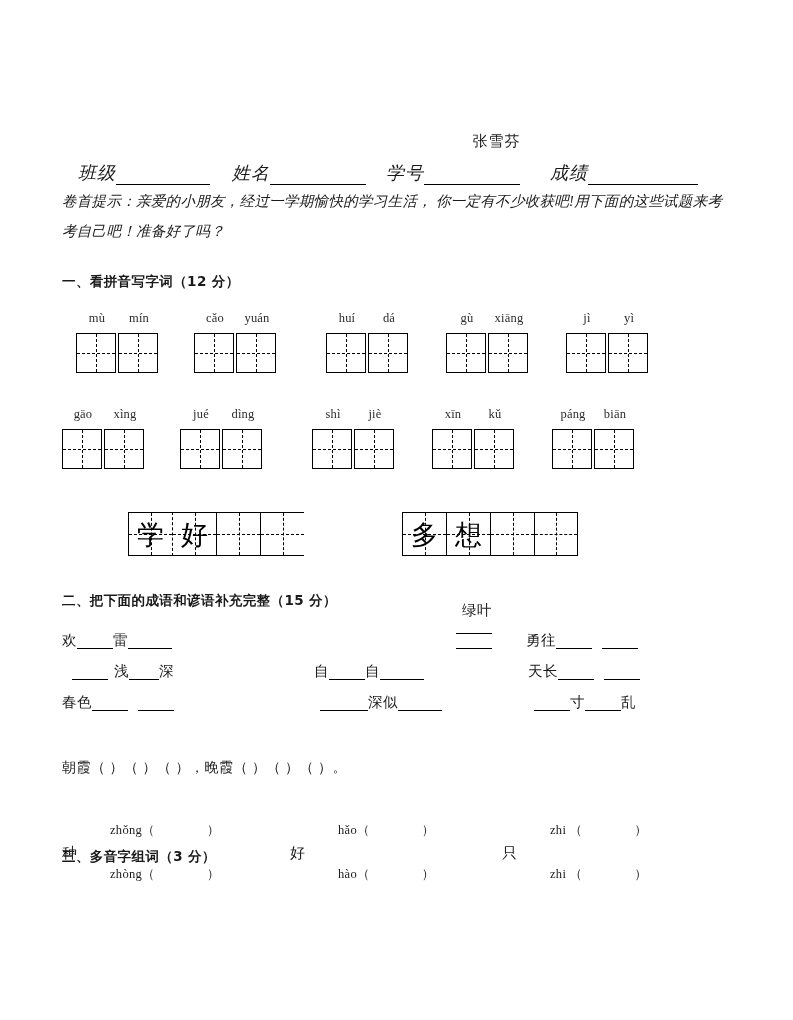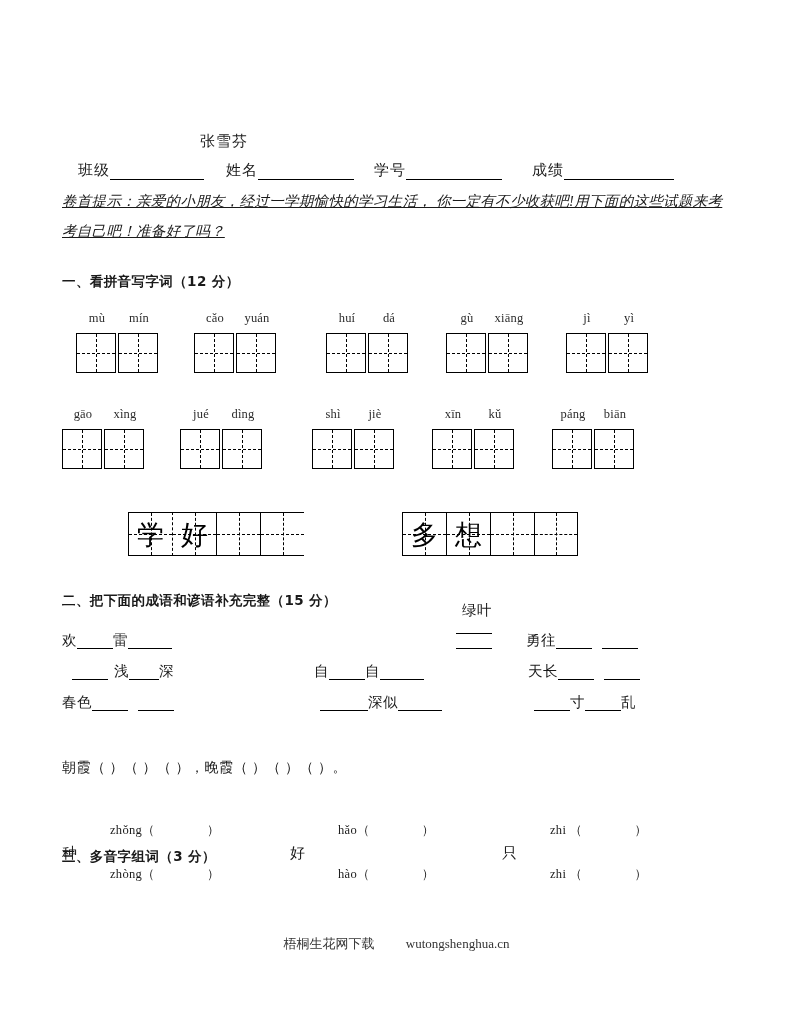--- a/index.html
+++ b/index.html
@@ -20,35 +20,37 @@
     inset: 0;
     padding: 0;
   }
 
   
   .author-line {
     position: absolute;
     top: 132px;
     left: 0;
     right: 0;
+    text-align: center;
     padding-left: 200px;
   }
   .author-name {
     font-size: 15px;
     letter-spacing: 1px;
   }
 
   .id-row {
     position: absolute;
     top: 161px;
     left: 78px;
     right: 60px;
     display: flex;
     align-items: flex-end;
-    font-size: 15px;
+    font-size: 18px;
+    font-style: italic;
   }
   .id-field { display: flex; align-items: flex-end; }
   .id-label { white-space: nowrap; letter-spacing: 1px; }
   .id-blank {
     border-bottom: 1px solid #000;
     height: 15px;
   }
   .b1 { width: 94px; }
   .b2 { width: 96px; }
   .b3 { width: 96px; }
@@ -59,21 +61,20 @@
 
   .intro {
     position: absolute;
     top: 186px;
     left: 62px;
     width: 675px;
     font-size: 14.5px;
     font-style: italic;
     line-height: 30px;
     letter-spacing: 0.3px;
-    text-decoration: underline;
   }
 
   
   .sec-title {
     position: absolute;
     left: 62px;
     font-family: "DejaVu Sans", "Liberation Sans", sans-serif;
     font-size: 13.5px;
     font-weight: bold;
     letter-spacing: 0.4px;
@@ -579,18 +580,14 @@
       <span class="poly-base" id="poly-base-3">只</span>
       <span class="poly-read top">
         <span>zhi</span>&nbsp;<span class="poly-paren">（</span><span class="poly-space"></span><span class="poly-paren">）</span>
       </span>
       <span class="poly-read bottom">
         <span>zhi</span>&nbsp;<span class="poly-paren">（</span><span class="poly-space"></span><span class="poly-paren">）</span>
       </span>
     </div>
   </div>
 
-  <div class="footer">
-    <span>梧桐生花网下载</span>
-    <span class="site">wutongshenghua.cn</span>
-  </div>
 
 </div>
 
 </body></html>

